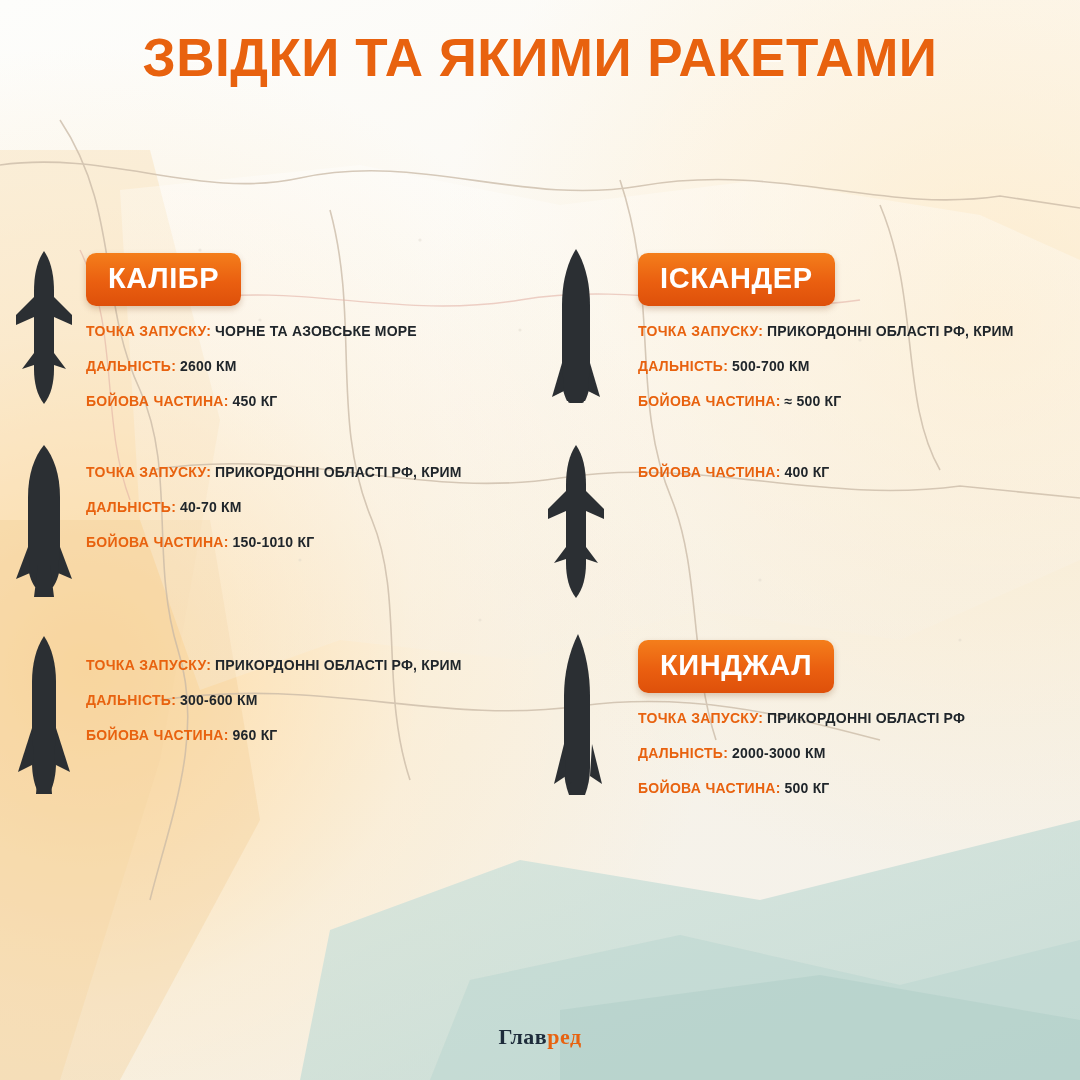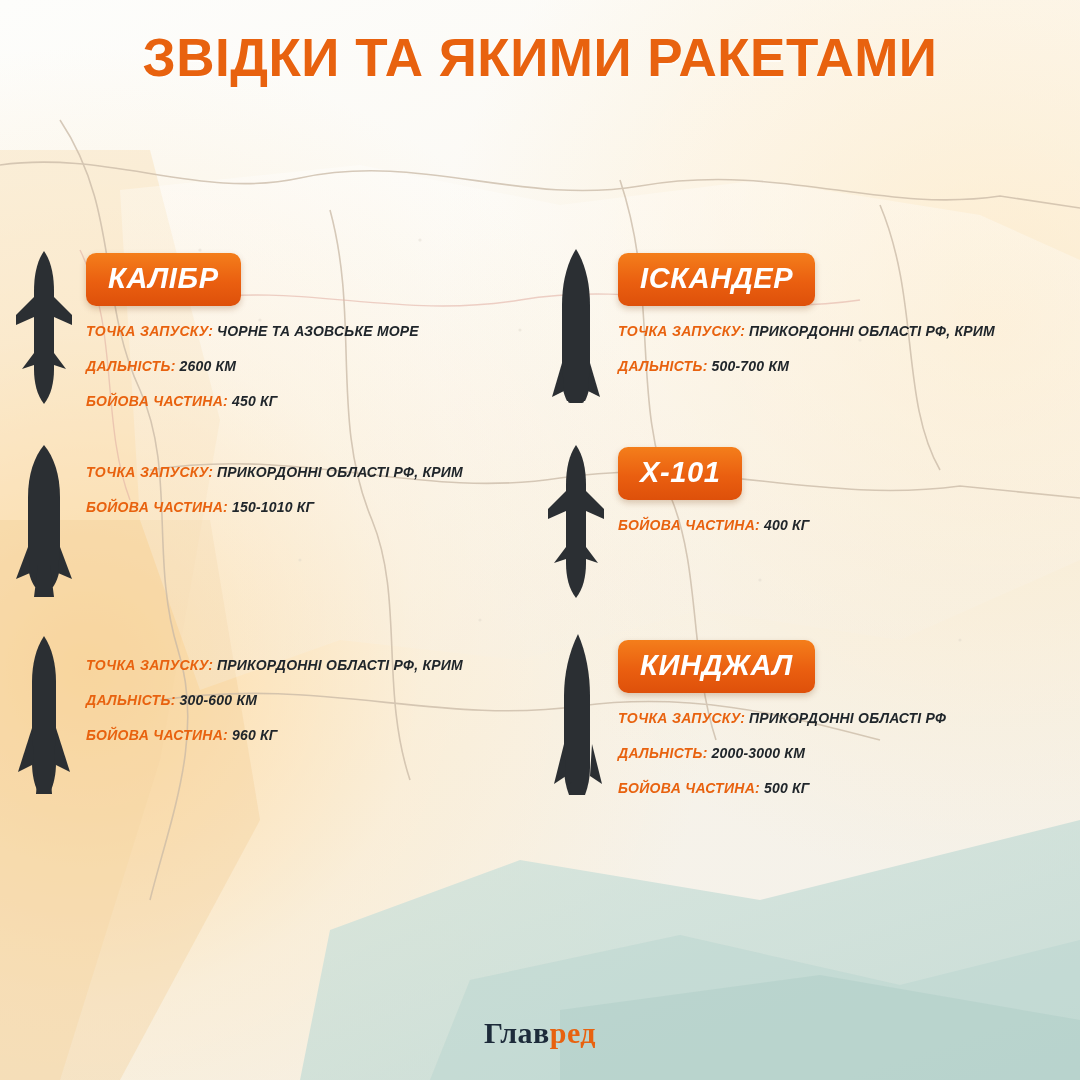--- a/index.html
+++ b/index.html
@@ -70,33 +70,32 @@
     width: 1080px;
     margin-bottom: 28px;
   }
   .col {
     width: 540px;
     box-sizing: border-box;
     display: flex;
     align-items: flex-start;
   }
   .col.left  { padding-left: 14px; }
-  .col.right { padding-left: 6px; }
+  .col.right { padding-left: 6px; gap: 20px; }
 
   .missile-art {
     width: 72px;
     min-width: 72px;
     height: 165px;
     position: relative;
   }
   .missile-art svg { display: block; }
 
   .card-body {
     padding-top: 8px;
-    font-style: italic;
   }
 
   .pill {
     display: inline-block;
     background: linear-gradient(180deg, #f47e1b 0%, #ea5f10 55%, #de500a 100%);
     color: #ffffff;
     font-weight: bold;
     font-size: 29px;
     line-height: 29px;
     letter-spacing: 0.6px;
@@ -129,21 +128,21 @@
   
   .footer {
     position: absolute;
     bottom: 30px;
     left: 0;
     right: 0;
     text-align: center;
     z-index: 6;
   }
   .logo {
-    font-size: 30px;
+    font-size: 22px;
     font-weight: bold;
     letter-spacing: 0.5px;
     font-family: "Liberation Serif", serif;
   }
   .logo .a { color: #1d2b3a; }
   .logo .b { color: #e8620f; }
 </style>
 </head>
 <body>
 
@@ -250,40 +249,48 @@
         <div class="card-body">
           <div class="pill">ІСКАНДЕР</div>
           <div class="spec">
             <span class="k">ТОЧКА ЗАПУСКУ:</span>
             <span class="v">ПРИКОРДОННІ ОБЛАСТІ РФ, КРИМ</span>
           </div>
           <div class="spec">
             <span class="k">ДАЛЬНІСТЬ:</span>
             <span class="v">500-700 КМ</span>
           </div>
+          <div class="spec">
+            <span class="k">БОЙОВА ЧАСТИНА:</span>
+            <span class="v">≈ 500 КГ</span>
+          </div>
         </div>
       </div>
     </div>
 
     <div class="row">
       <div class="col left">
         <div class="missile-art">
           <svg width="72" height="165" viewBox="0 0 72 165">
             <g fill="#2b2f33">
               <path d="M30 6 c10 12 16 30 16 52 v66 c0 10 -3 18 -7 24 h-18 c-4 -6 -7 -14 -7 -24 V58 c0 -22 6 -40 16 -52 z"></path>
               <path d="M14 108 L2 140 L16 134 Z"></path>
               <path d="M46 108 L58 140 L44 134 Z"></path>
               <path d="M24 126 L20 158 L40 158 L36 126 Z"></path>
             </g>
           </svg>
         </div>
         <div class="card-body">
           <div class="spec">
             <span class="k">ТОЧКА ЗАПУСКУ:</span>
             <span class="v">ПРИКОРДОННІ ОБЛАСТІ РФ, КРИМ</span>
+          </div>
+          <div class="spec">
+            <span class="k">ДАЛЬНІСТЬ:</span>
+            <span class="v">40-70 КМ</span>
           </div>
           <div class="spec">
             <span class="k">БОЙОВА ЧАСТИНА:</span>
             <span class="v">150-1010 КГ</span>
           </div>
         </div>
       </div>
 
       <div class="col right">
         <div class="missile-art">
@@ -291,21 +298,20 @@
             <g fill="#2b2f33">
               <path d="M30 6 c7 10 10 24 10 40 v78 c0 14 -3 26 -10 35 c-7 -9 -10 -21 -10 -35 V46 c0 -16 3 -30 10 -40 z"></path>
               <path d="M20 52 L2 70 L2 80 L20 72 Z"></path>
               <path d="M40 52 L58 70 L58 80 L40 72 Z"></path>
               <path d="M20 108 L8 124 L20 120 Z"></path>
               <path d="M40 108 L52 124 L40 120 Z"></path>
             </g>
           </svg>
         </div>
         <div class="card-body">
-          <div class="pill">Х-101</div>
           <div class="spec">
             <span class="k">БОЙОВА ЧАСТИНА:</span>
             <span class="v">400 КГ</span>
           </div>
         </div>
       </div>
     </div>
 
     <div class="row">
       <div class="col left">

